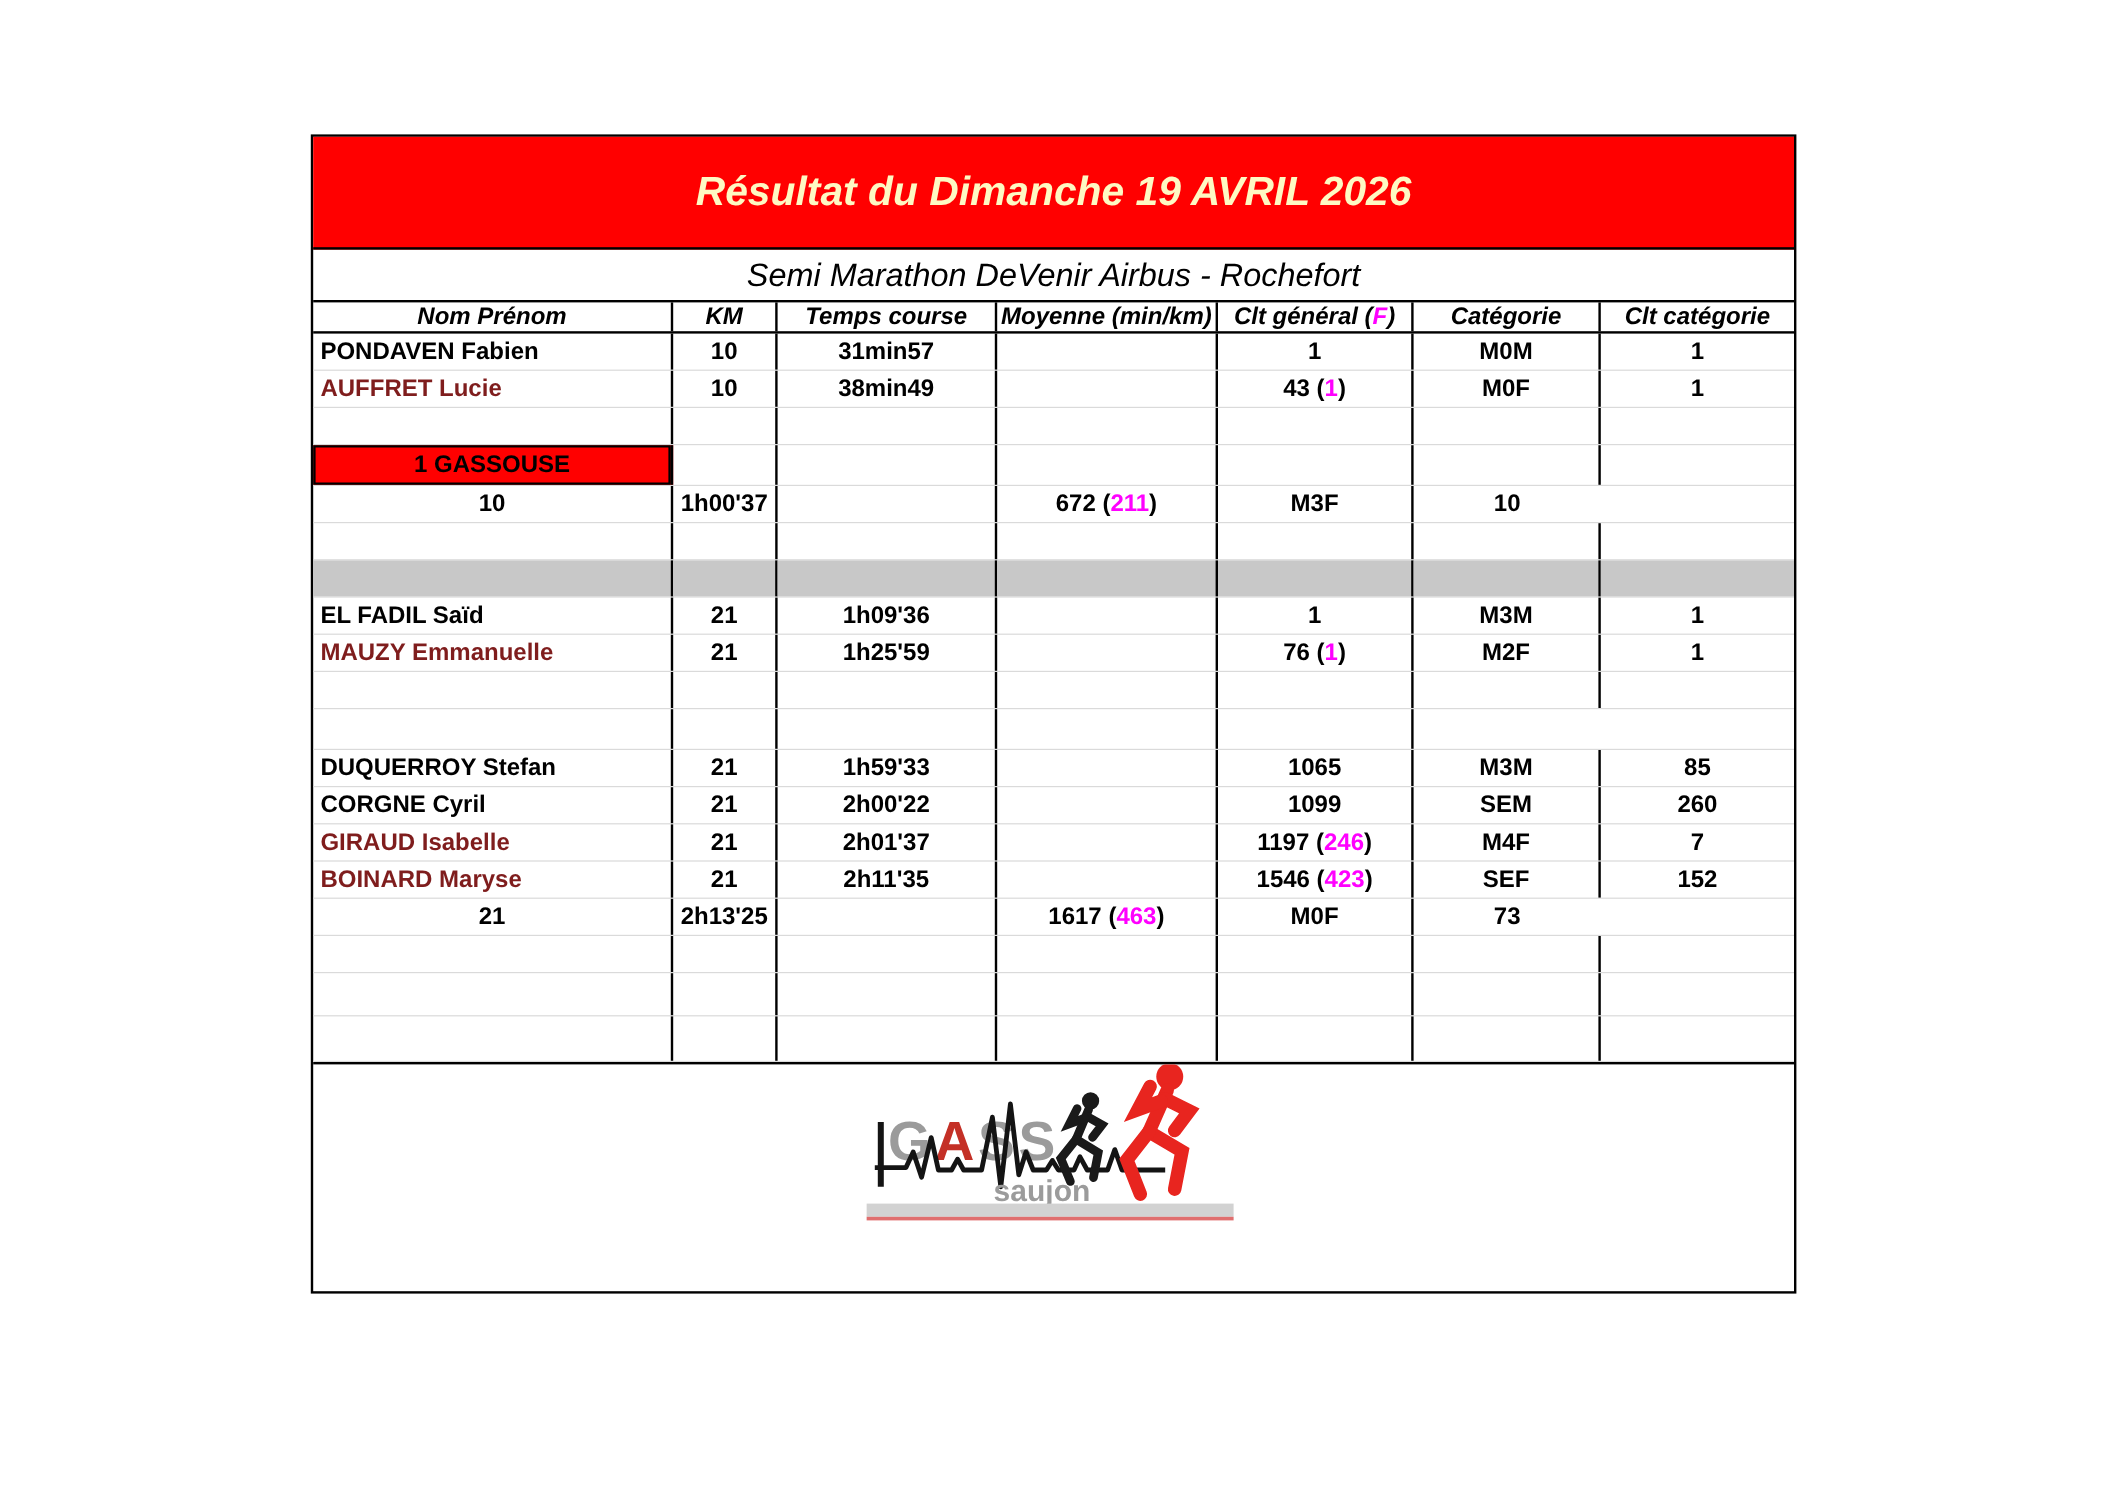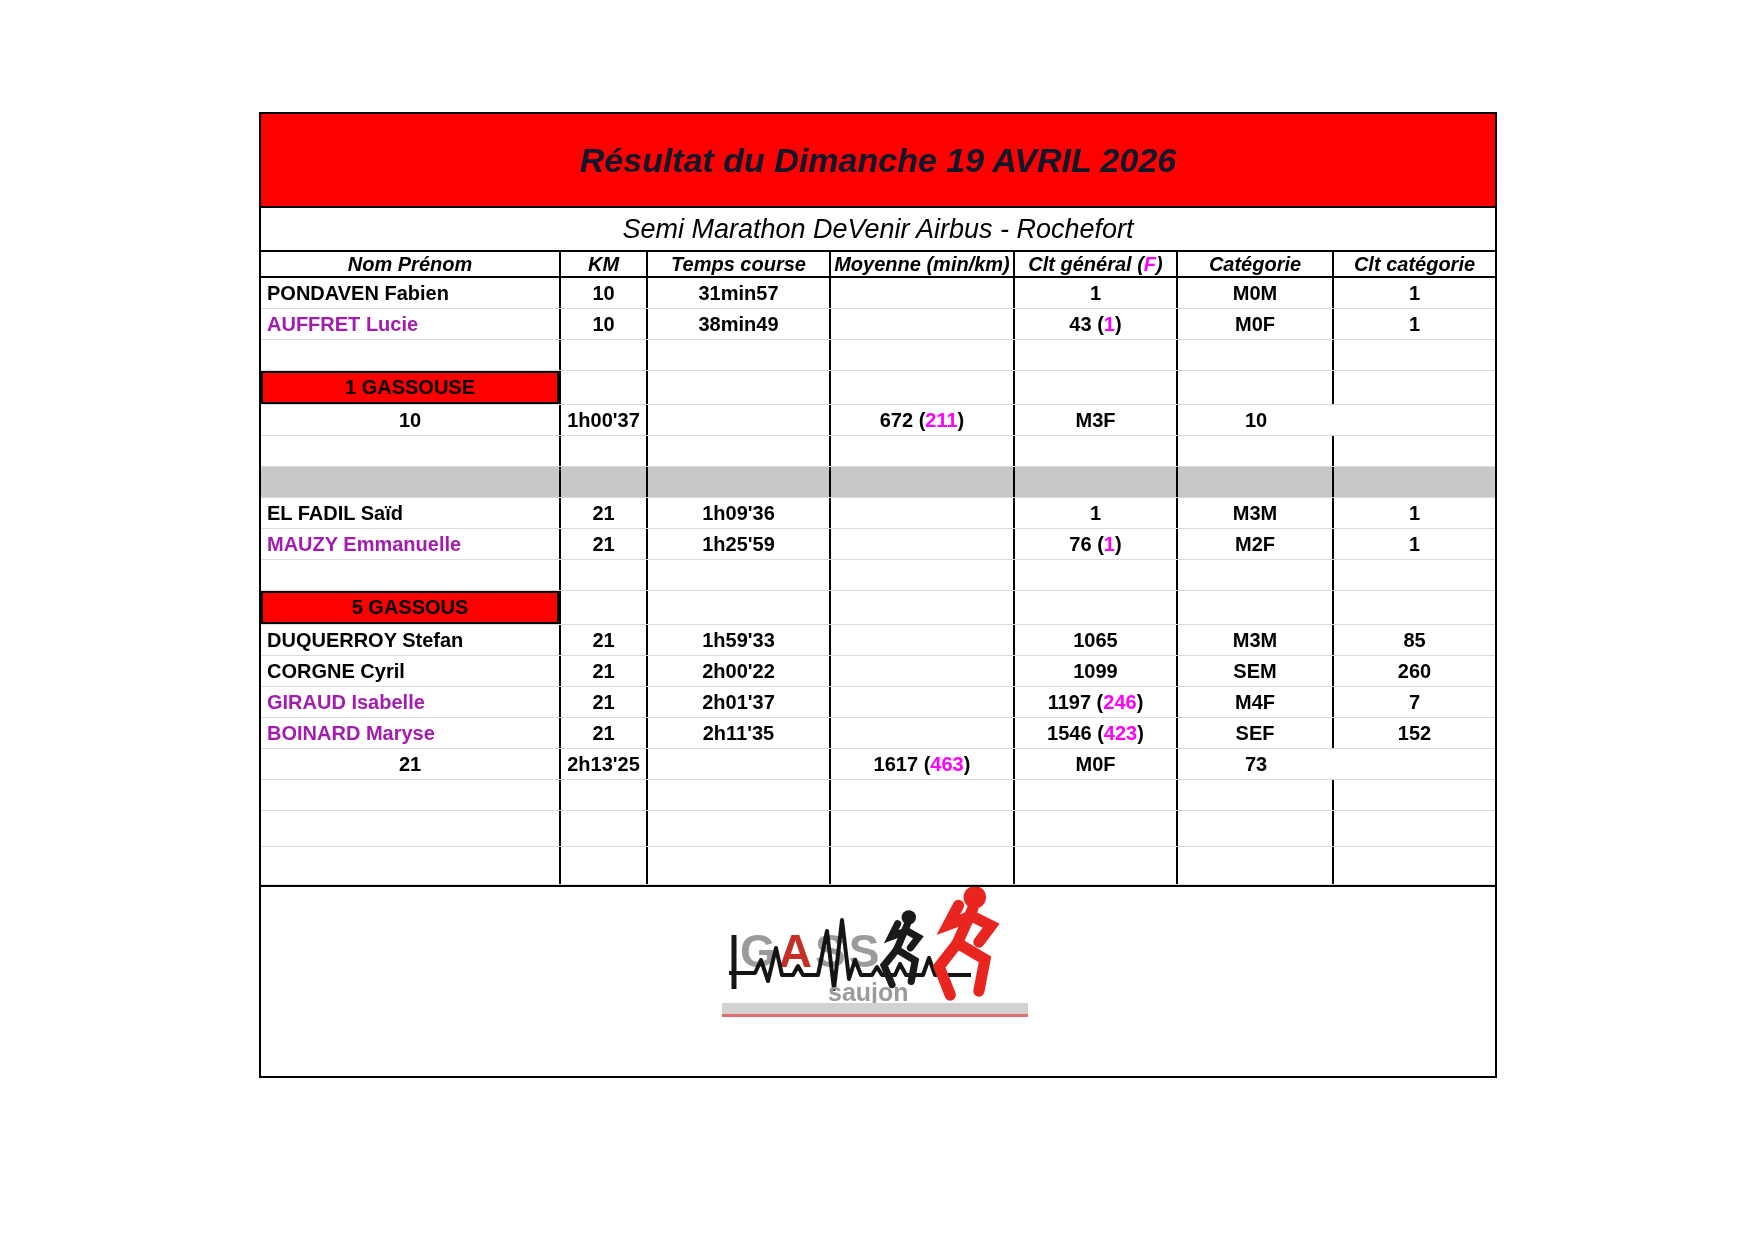--- a/index.html
+++ b/index.html
@@ -7,21 +7,21 @@
               font-family:"Liberation Sans", sans-serif; }
   .sheet {
     position:absolute; left:259px; top:112px; width:1238px; height:966px;
     border:2px solid #000; background:#fff;
   }
   .title-bar {
     height:94px; background:#FF0000; border-bottom:2px solid #000;
     display:flex; align-items:center; justify-content:center;
   }
   .title-bar span {
-    font-size:34px; font-weight:bold; font-style:italic; color:#0f172a;
+    font-size:34px; font-weight:bold; font-style:italic; color:#fef9c3;
   }
   .subtitle-row {
     height:44px; border-bottom:2px solid #000;
     display:flex; align-items:center; justify-content:center;
   }
   .subtitle-row span { font-size:27px; font-weight:normal; font-style:italic; color:#000; }
 
   .grid { width:100%; }
   .row {
     display:grid;
@@ -36,21 +36,21 @@
     border-right:2px solid #000; overflow:hidden;
     display:flex; align-items:center; justify-content:center;
     font-weight:bold; font-size:20px; color:#000; white-space:nowrap;
   }
   .cell:last-child { border-right:none; }
   .hcell { font-style:italic; }
   .name-cell { justify-content:flex-start; padding-left:6px; }
   .section-cell { background:#FF0000; box-shadow:inset 0 0 0 2px #000; }
   .row.separator .cell { background:#C8C8C8; }
   .f { color:#FF00FF; }
-  .magenta { color:#a21caf; }
+  .magenta { color:#7f1d1d; }
 
   .footer {
     height:162px; border-top:2px solid #000;
     display:flex; justify-content:center; align-items:flex-start;
   }
 </style>
 </head>
 <body>
 
 <div class="sheet">
@@ -156,21 +156,20 @@
       <div class="row empty">
         <div class="cell name-cell"></div>
         <div class="cell"></div>
         <div class="cell"></div>
         <div class="cell"></div>
         <div class="cell"></div>
         <div class="cell"></div>
         <div class="cell"></div>
       </div>
       <div class="row section">
-        <div class="cell section-cell">5 GASSOUS</div>
         <div class="cell"></div>
         <div class="cell"></div>
         <div class="cell"></div>
         <div class="cell"></div>
         <div class="cell"></div>
         <div class="cell"></div>
       </div>
       <div class="row data">
         <div class="cell name-cell">DUQUERROY Stefan</div>
         <div class="cell">21</div>

